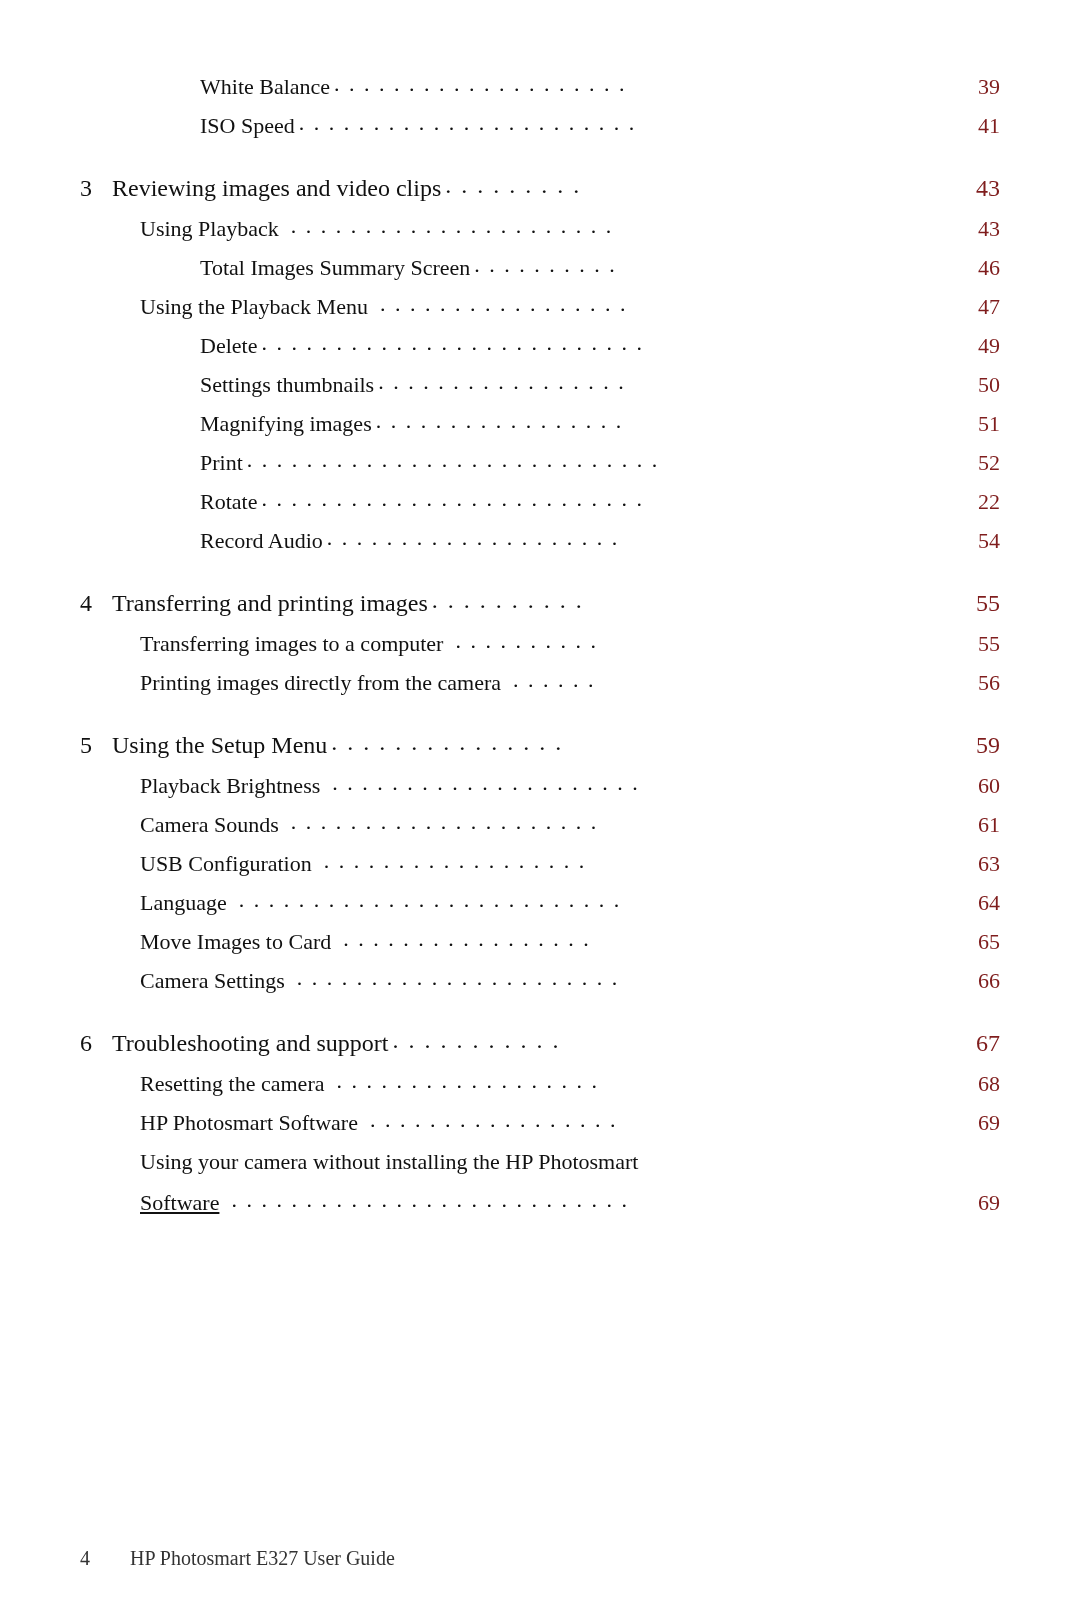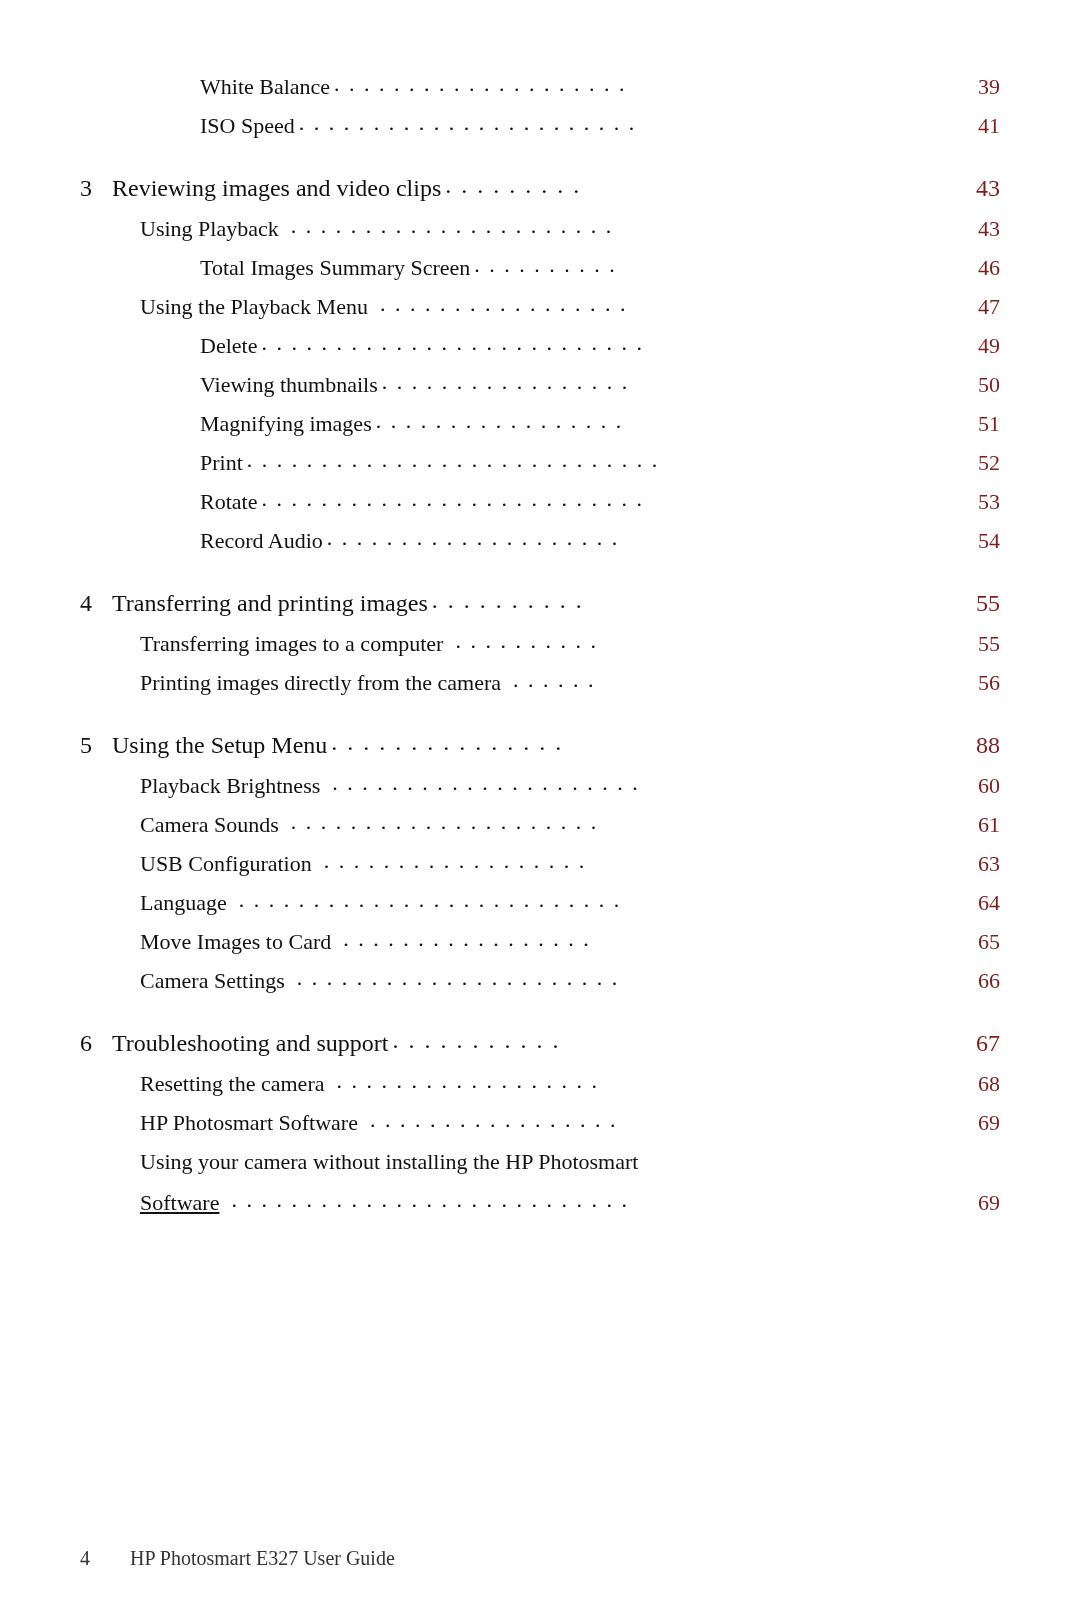--- a/index.html
+++ b/index.html
@@ -150,41 +150,41 @@
       <span class="entry-page">47</span>
     </div>
 
     <div class="toc-entry sub2">
       <span class="entry-label">Delete</span>
       <span class="entry-dots"> . . . . . . . . . . . . . . . . . . . . . . . . . .</span>
       <span class="entry-page">49</span>
     </div>
 
     <div class="toc-entry sub2">
-      <span class="entry-label">Viewing thumbnails</span>
+      <span class="entry-label">Settings thumbnails</span>
       <span class="entry-dots"> . . . . . . . . . . . . . . . . .</span>
       <span class="entry-page">50</span>
     </div>
 
     <div class="toc-entry sub2">
       <span class="entry-label">Magnifying images</span>
       <span class="entry-dots"> . . . . . . . . . . . . . . . . .</span>
       <span class="entry-page">51</span>
     </div>
 
     <div class="toc-entry sub2">
       <span class="entry-label">Print</span>
       <span class="entry-dots">. . . . . . . . . . . . . . . . . . . . . . . . . . . .</span>
       <span class="entry-page">52</span>
     </div>
 
     <div class="toc-entry sub2">
       <span class="entry-label">Rotate</span>
       <span class="entry-dots"> . . . . . . . . . . . . . . . . . . . . . . . . . .</span>
-      <span class="entry-page">53</span>
+      <span class="entry-page">22</span>
     </div>
 
     <div class="toc-entry sub2">
       <span class="entry-label">Record Audio</span>
       <span class="entry-dots"> . . . . . . . . . . . . . . . . . . . .</span>
       <span class="entry-page">54</span>
     </div>
 
     <div class="toc-entry chapter">
       <span class="chapter-number">4</span>
@@ -202,21 +202,21 @@
     <div class="toc-entry sub1">
       <span class="entry-label">Printing images directly from the camera</span>
       <span class="entry-dots"> . . . . . .</span>
       <span class="entry-page">56</span>
     </div>
 
     <div class="toc-entry chapter">
       <span class="chapter-number">5</span>
       <span class="entry-label">Using the Setup Menu</span>
       <span class="entry-dots"> . . . . . . . . . . . . . . .</span>
-      <span class="entry-page">88</span>
+      <span class="entry-page">59</span>
     </div>
 
     <div class="toc-entry sub1">
       <span class="entry-label">Playback Brightness</span>
       <span class="entry-dots">. . . . . . . . . . . . . . . . . . . . .</span>
       <span class="entry-page">60</span>
     </div>
 
     <div class="toc-entry sub1">
       <span class="entry-label">Camera Sounds</span>

